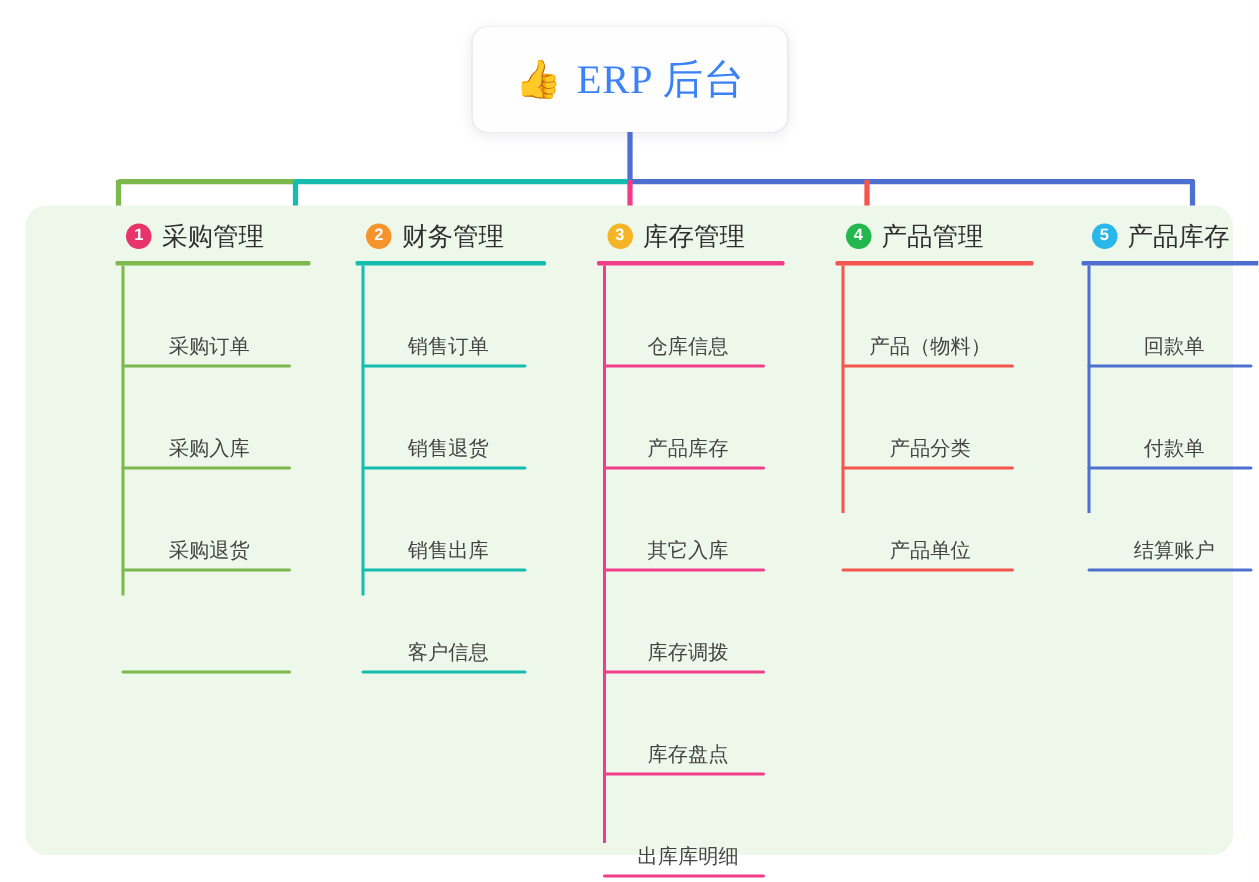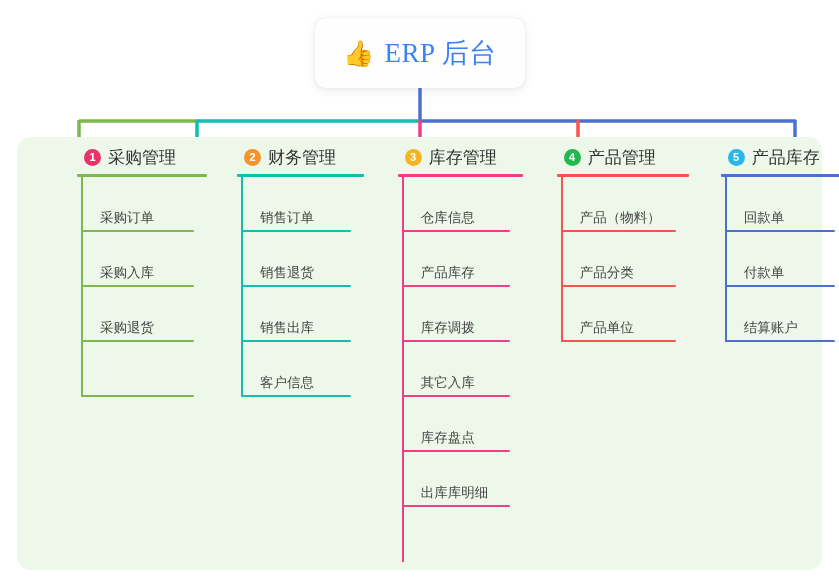--- a/index.html
+++ b/index.html
@@ -117,24 +117,25 @@
     padding-top: 0;
   }
   .spine {
     position: absolute;
     left: 19px;
     top: 0;
     width: 2px;
   }
   .item {
     position: relative;
-    height: 55px;
+    height: 68px;
     box-sizing: border-box;
     display: flex;
     align-items: flex-end;
+    justify-content: center;
   }
   .item-label {
     font-size: 13.5px;
     color: #444444;
     white-space: nowrap;
     padding-left: 38px;
     padding-bottom: 5px;
   }
   .item-rule {
     position: absolute;
@@ -233,25 +234,25 @@
           <div class="spine" style="background: rgb(239, 61, 138); height: 385px;"></div>
           <div class="item">
             <span class="item-label">仓库信息</span>
             <div class="item-rule" style="background: rgb(239, 61, 138); width: 108px;"></div>
           </div>
           <div class="item">
             <span class="item-label">产品库存</span>
             <div class="item-rule" style="background: rgb(239, 61, 138); width: 108px;"></div>
           </div>
           <div class="item">
+            <span class="item-label">其它入库</span>
+            <div class="item-rule" style="background: rgb(239, 61, 138); width: 108px;"></div>
+          </div>
+          <div class="item">
             <span class="item-label">库存调拨</span>
-            <div class="item-rule" style="background: rgb(239, 61, 138); width: 108px;"></div>
-          </div>
-          <div class="item">
-            <span class="item-label">其它入库</span>
             <div class="item-rule" style="background: rgb(239, 61, 138); width: 108px;"></div>
           </div>
           <div class="item">
             <span class="item-label">库存盘点</span>
             <div class="item-rule" style="background: rgb(239, 61, 138); width: 108px;"></div>
           </div>
           <div class="item">
             <span class="item-label">出库库明细</span>
             <div class="item-rule" style="background: rgb(239, 61, 138); width: 108px;"></div>
           </div>

